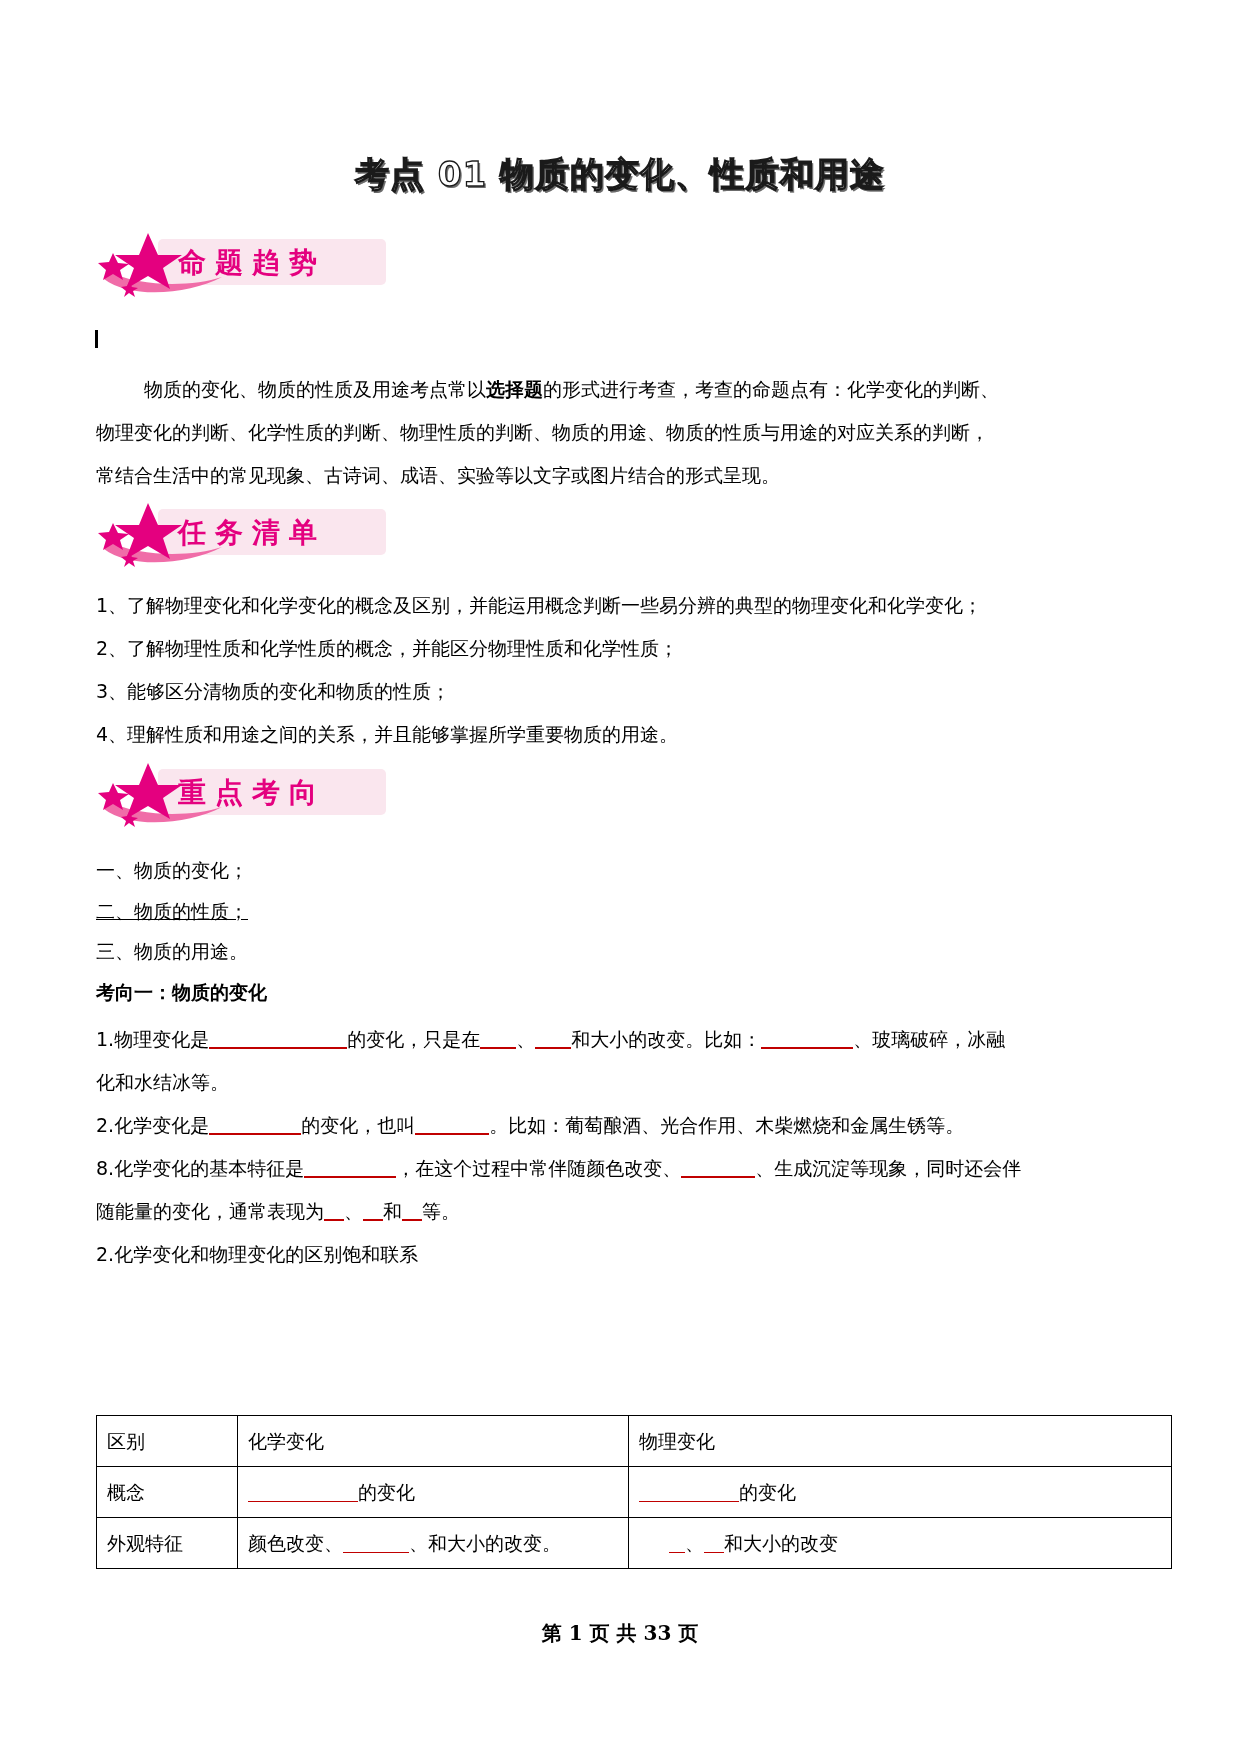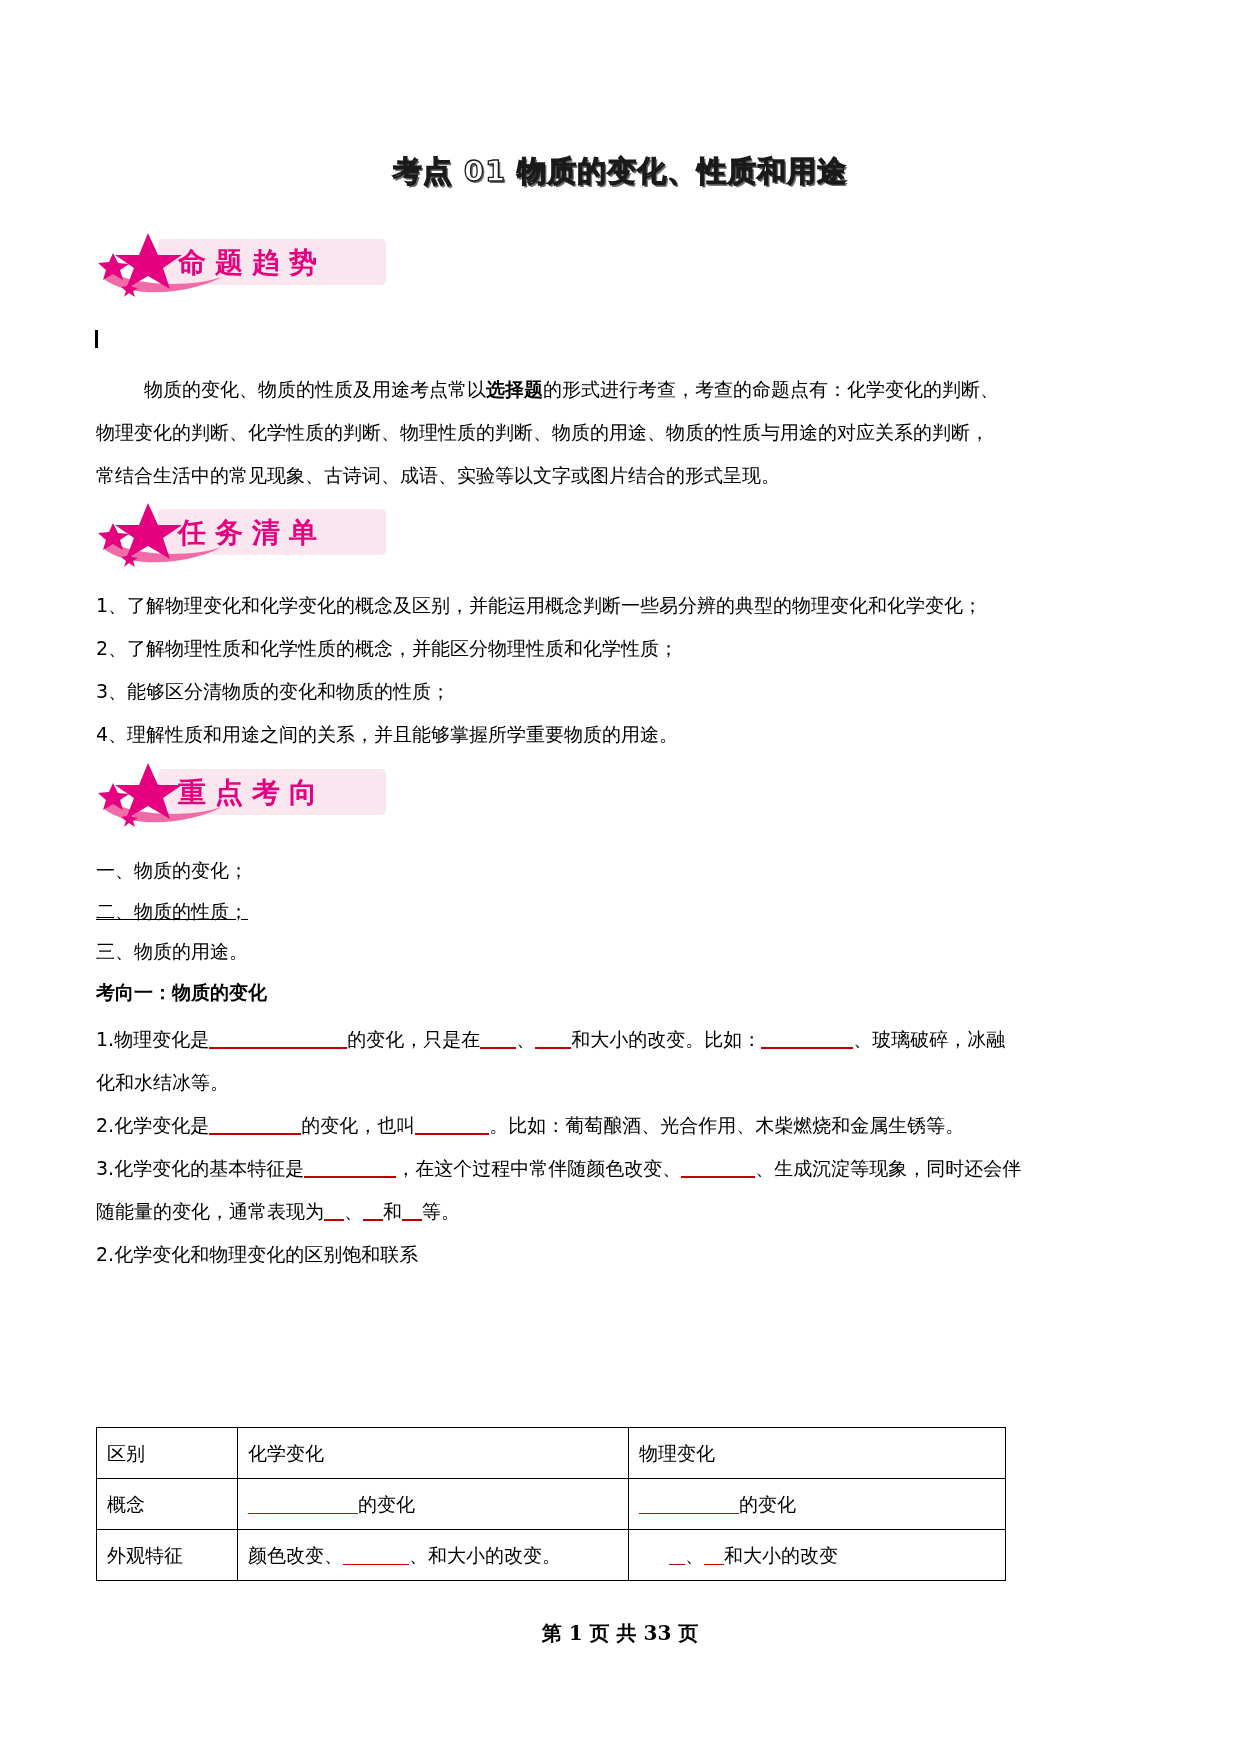--- a/index.html
+++ b/index.html
@@ -17,21 +17,21 @@
     width:1240px;height:1754px;
     padding:0;
   }
 
   
   .doc-title{
     position:absolute;
     left:0;right:0;
     top:152px;
     text-align:center;
-    font-size:29px;
+    font-size:34px;
     font-weight:bold;
     letter-spacing:1px;
     color:#ffffff;
     -webkit-text-stroke:1.3px #1a1a1a;
     text-shadow:
        1.5px 1.5px 0 #6b6b6b,
        2px 2px 0 #9a9a9a;
     font-family:"DejaVu Sans","Liberation Sans",sans-serif;
   }
 
@@ -108,25 +108,24 @@
     display:inline-block;
     border-bottom:1.6px solid #c00000;
     vertical-align:-3px;
   }
 
   
   table.cmp{
     position:absolute;
     left:96px;
     top:1415px;
-    width:910px;
+    width:1076px;
     border-collapse:collapse;
     font-size:19px;
     font-family:"DejaVu Sans","Liberation Sans",sans-serif;
-    margin-top:12px;
   }
   table.cmp td{
     border:1.4px solid #000;
     height:42px;
     padding:4px 10px;
     vertical-align:middle;
     line-height:34px;
   }
   table.cmp td.c1{width:120px;}
   table.cmp td.c2{width:370px;}
@@ -211,21 +210,21 @@
   <div class="blk" style="top:1018px;">
     <span>1.物理变化是</span><span class="bl w7"></span><span>的变化，只是在</span><span class="bl w2"></span><span>、</span><span class="bl w2"></span><span>和大小的改变。比如：</span><span class="bl w5"></span><span>、玻璃破碎，冰融</span>
   </div>
   <div class="blk" style="top:1061px;">化和水结冰等。</div>
 
   <div class="blk" style="top:1104px;">
     <span>2.化学变化是</span><span class="bl w5"></span><span>的变化，也叫</span><span class="bl w4"></span><span>。比如：葡萄酿酒、光合作用、木柴燃烧和金属生锈等。</span>
   </div>
 
   <div class="blk" style="top:1147px;">
-    <span>3.化学变化的基本特征是</span><span class="bl w5"></span><span>，在这个过程中常伴随颜色改变、</span><span class="bl w4"></span><span>、生成沉淀等现象，同时还会伴</span>
+    <span>8.化学变化的基本特征是</span><span class="bl w5"></span><span>，在这个过程中常伴随颜色改变、</span><span class="bl w4"></span><span>、生成沉淀等现象，同时还会伴</span>
   </div>
   <div class="blk" style="top:1190px;">
     <span>随能量的变化，通常表现为</span><span class="bl w1"></span><span>、</span><span class="bl w1"></span><span>和</span><span class="bl w1"></span><span>等。</span>
   </div>
 
   <div class="blk" style="top:1233px;">2.化学变化和物理变化的区别饱和联系</div>
 
   <table class="cmp">
     <tbody>
         <tr>

